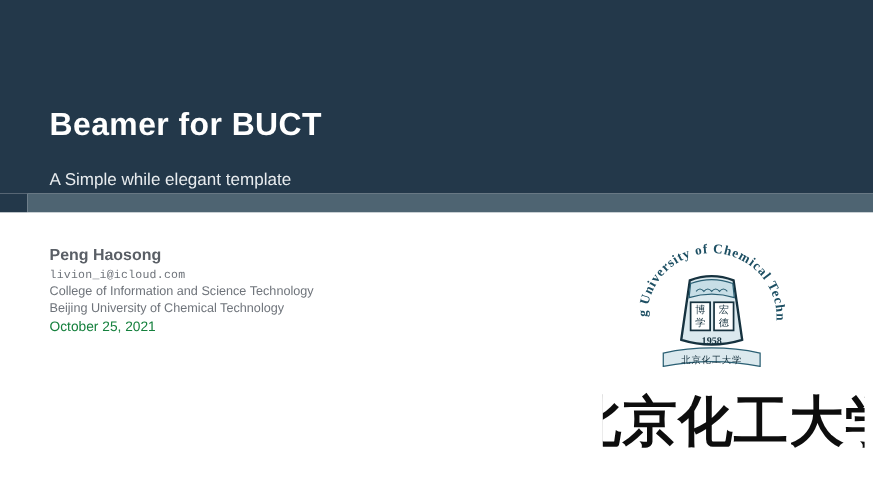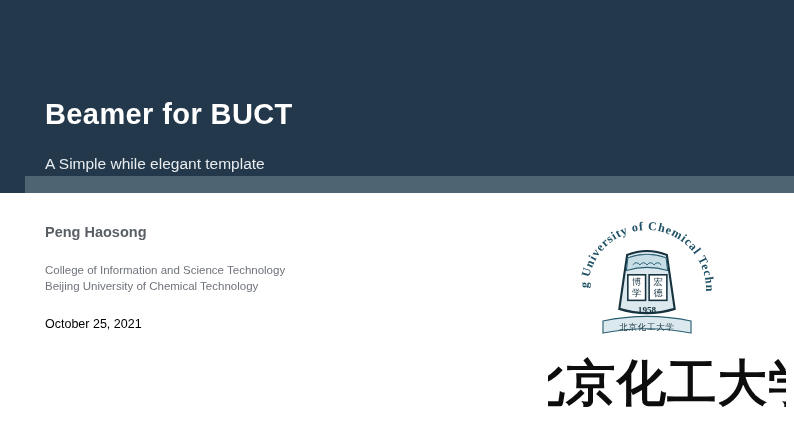--- a/index.html
+++ b/index.html
@@ -82,32 +82,30 @@
   }
   .author-email {
     font-family: "Liberation Mono", "DejaVu Sans Mono", monospace;
     font-size: 10.5px;
     color: #6f747b;
     line-height: 1.2;
     margin: 0;
     letter-spacing: 0.2px;
   }
   .affiliation {
-    margin-top: 22px;
   }
   .affiliation-line {
     font-size: 11.5px;
     color: #6f747b;
     line-height: 1.38;
     margin: 0;
   }
   .date-line {
-    margin-top: 22px;
     font-size: 12.5px;
-    color: #000000;
+    color: #15803d;
     line-height: 1.2;
   }
 
   
   #logo-area {
     position: absolute;
     left: 548px;
     top: 218px;
     width: 240px;
     height: 212px;
@@ -134,20 +132,21 @@
 
   <div id="header-band"></div>
   <div id="header-left-block"></div>
   <div id="accent-band"></div>
 
   <h1 id="title">Beamer for BUCT</h1>
   <div id="subtitle">A Simple while elegant template</div>
 
   <div id="author-block">
     <div class="author-name">Peng Haosong</div>
+    <div class="author-email">livion_i@icloud.com</div>
 
     <div class="affiliation">
       <div class="affiliation-line">College of Information and Science Technology</div>
       <div class="affiliation-line">Beijing University of Chemical Technology</div>
     </div>
 
     <div class="date-line">October 25, 2021</div>
   </div>
 
   <div id="logo-area">

